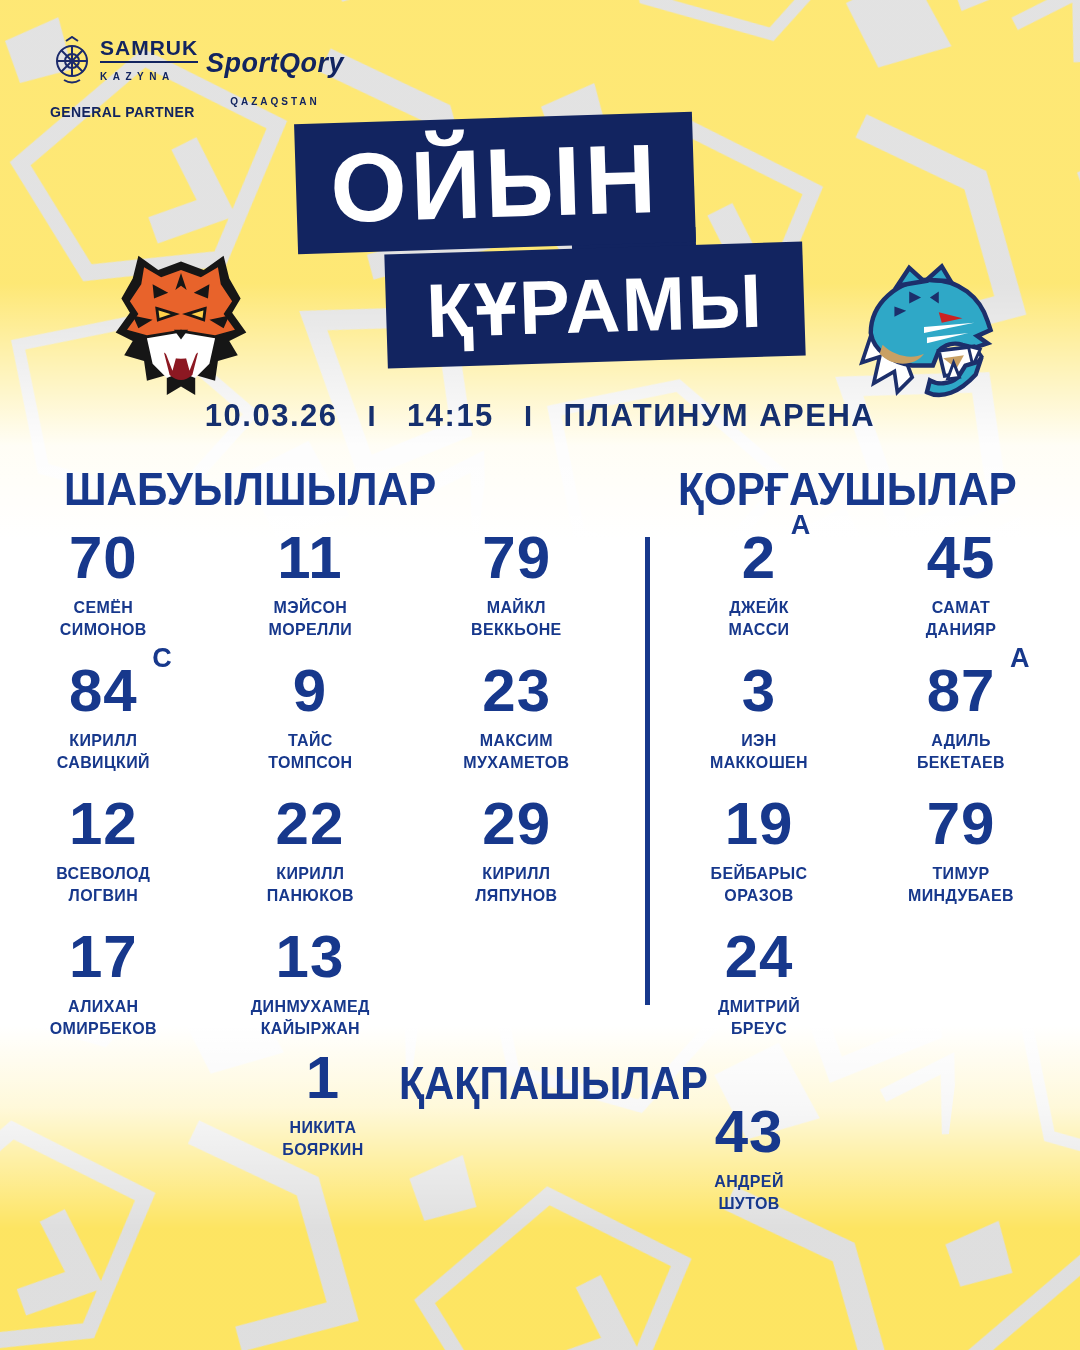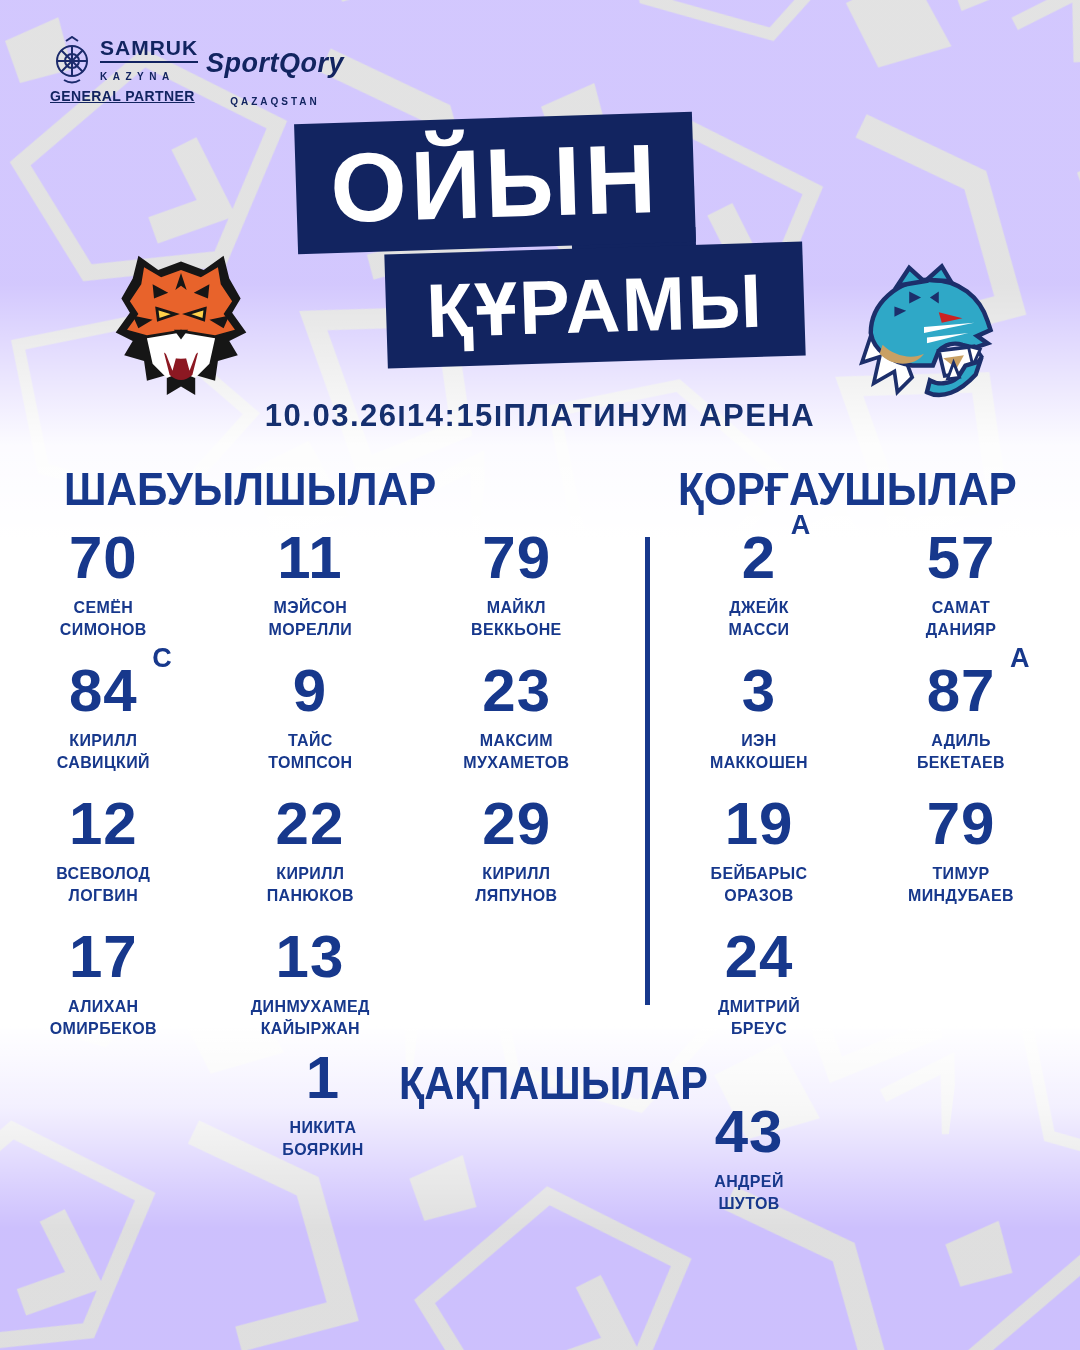--- a/index.html
+++ b/index.html
@@ -1,18 +1,18 @@
 <!DOCTYPE html>
 <html style="--navy-banner: #122460; --navy-text: #152f6e; --text-blue: #17388c; --pattern-gray: #d9d9d9; --tiger-orange: #e8632b; --tiger-black: #161616; --leopard-teal: #2fa8c7; --leopard-navy: #1c2f6b; --leopard-gold: #c9a063;"><head>
 <meta charset="utf-8">
 <style>
   html,body{margin:0;padding:0;background:#f2f2f2;}
   .poster{
     position:relative; width:1080px; height:1350px; margin:0 auto;
-    background:#c4b5fd; overflow:hidden;
+    background:#fde047; overflow:hidden;
     font-family:"Liberation Sans","DejaVu Sans",sans-serif;
     -webkit-font-smoothing:antialiased;
   }
   .bg-pattern{position:absolute; inset:0; z-index:0;}
   .bgshape{stroke:var(--pattern-gray,#d9d9d9); fill:none;}
   .bgshape-fill{fill:var(--pattern-gray,#d9d9d9);}
   .bg-fade{
     position:absolute; inset:0; z-index:1;
     background:linear-gradient(180deg,
       rgba(255,255,255,.25) 0%, rgba(255,255,255,.25) 21%,
@@ -21,37 +21,37 @@
       rgba(255,255,255,.15) 100%);
   }
   .layer{position:absolute; z-index:2;}
 
   
   .samruk{left:50px; top:36px; width:150px;}
   .samruk-row{display:flex; align-items:flex-start;}
   .samruk-text{margin-left:6px; color:var(--navy-banner,#1b2a6b);}
   .samruk-name1{font-size:21px; font-weight:700; letter-spacing:1px; border-bottom:2px solid var(--navy-banner,#1b2a6b); padding-bottom:1px;}
   .samruk-name2{font-size:10px; font-weight:700; letter-spacing:5.5px; margin-top:8px;}
-  .samruk-caption{margin-top:2px; font-size:14px; font-weight:700; color:var(--navy-banner,#1b2a6b); letter-spacing:.4px; white-space:nowrap;text-decoration:underline;}
+  .samruk-caption{margin-top:18px; font-size:14px; font-weight:700; color:var(--navy-banner,#1b2a6b); letter-spacing:.4px; white-space:nowrap;}
   .sportqory{left:200px; top:48px; width:150px; text-align:center; color:var(--navy-banner,#1b2a6b);}
   .sportqory-name{font-size:27px; font-weight:700; font-style:italic; letter-spacing:.5px;}
   .sportqory-caption{font-size:10px; font-weight:700; letter-spacing:3px; margin-top:17px;}
 
   
   .banner{background:var(--navy-banner,#122460); display:flex; align-items:center; justify-content:center; color:#fff; font-weight:700;}
   .banner1{left:296px; top:118px; width:398px; height:130px; transform:rotate(-1.8deg); font-size:98px; letter-spacing:4px;}
   .banner2{left:386px; top:248px; width:418px; height:114px; transform:rotate(-1.8deg); font-size:76px; letter-spacing:2px;}
   .banner-connector{left:572px; top:229px; width:124px; height:34px; background:var(--navy-banner,#122460); transform:rotate(-1.8deg);}
 
   
   .home-logo{left:110px; top:250px; width:142px; height:148px;}
   .away-logo{left:850px; top:262px; width:148px; height:142px;}
 
   
-  .match-info{left:0; top:398px; width:1080px; display:flex; justify-content:center; align-items:center; 
+  .match-info{left:0; top:398px; width:1080px; display:flex; justify-content:center; align-items:center; gap:30px;
     color:var(--navy-text,#152f6e); font-size:31px; font-weight:700; letter-spacing:1.5px;}
   .match-sep{font-weight:700; font-size:29px;}
 
   
   .section-title{color:var(--text-blue,#17388c); font-size:46px; font-weight:700; transform:scaleX(.92); transform-origin:left center; white-space:nowrap;}
   .forwards-title{left:64px; top:462px;}
   .defenders-title{left:678px; top:462px;}
 
   
   .grid{display:grid; grid-auto-rows:133px;}
@@ -285,21 +285,21 @@
           <span class="pnum">2</span><span class="pbadge">A</span>
         </div>
         <div class="pname">
           <div>ДЖЕЙК</div>
           <div>МАССИ</div>
         </div>
       </div>
 
       <div class="pcell">
         <div class="pnum-wrap">
-          <span class="pnum">57</span>
+          <span class="pnum">45</span>
         </div>
         <div class="pname">
           <div>САМАТ</div>
           <div>ДАНИЯР</div>
         </div>
       </div>
 
       <div class="pcell">
         <div class="pnum-wrap">
           <span class="pnum">3</span>

